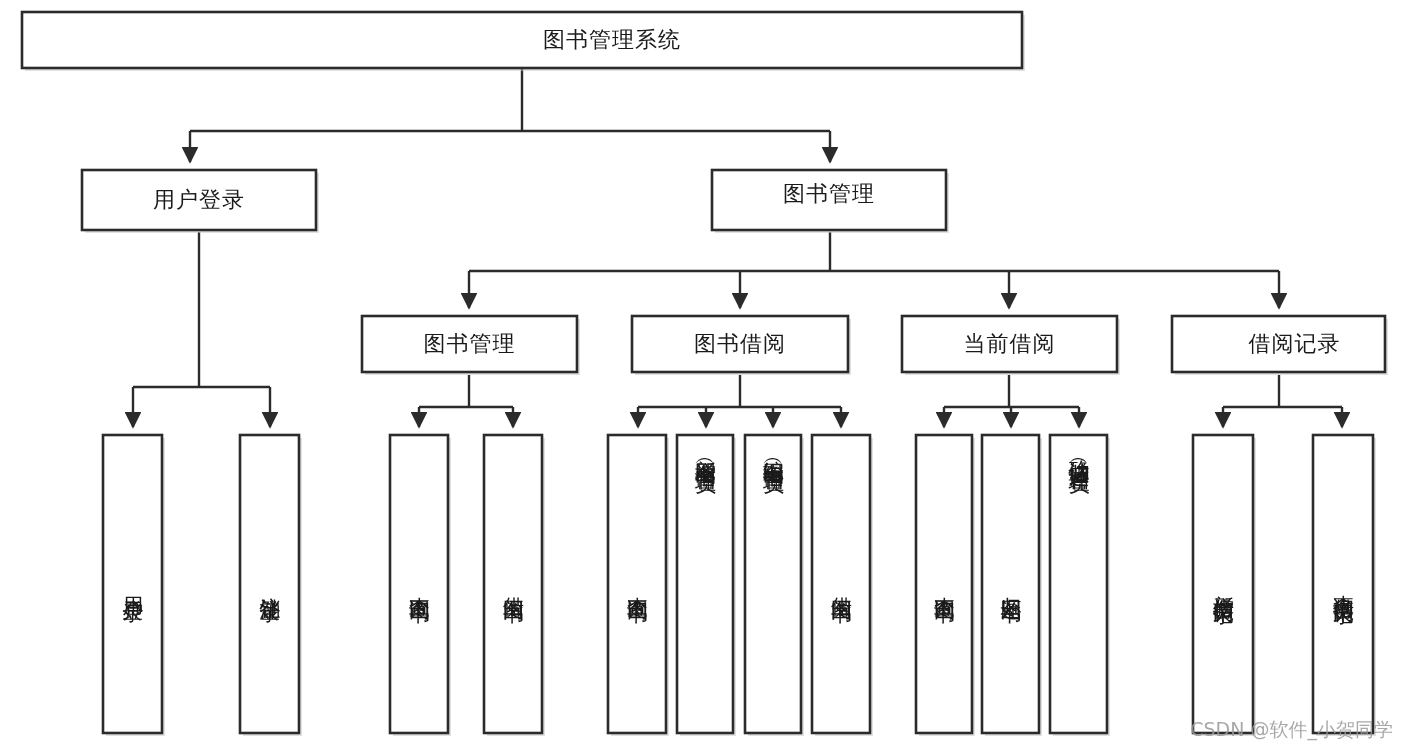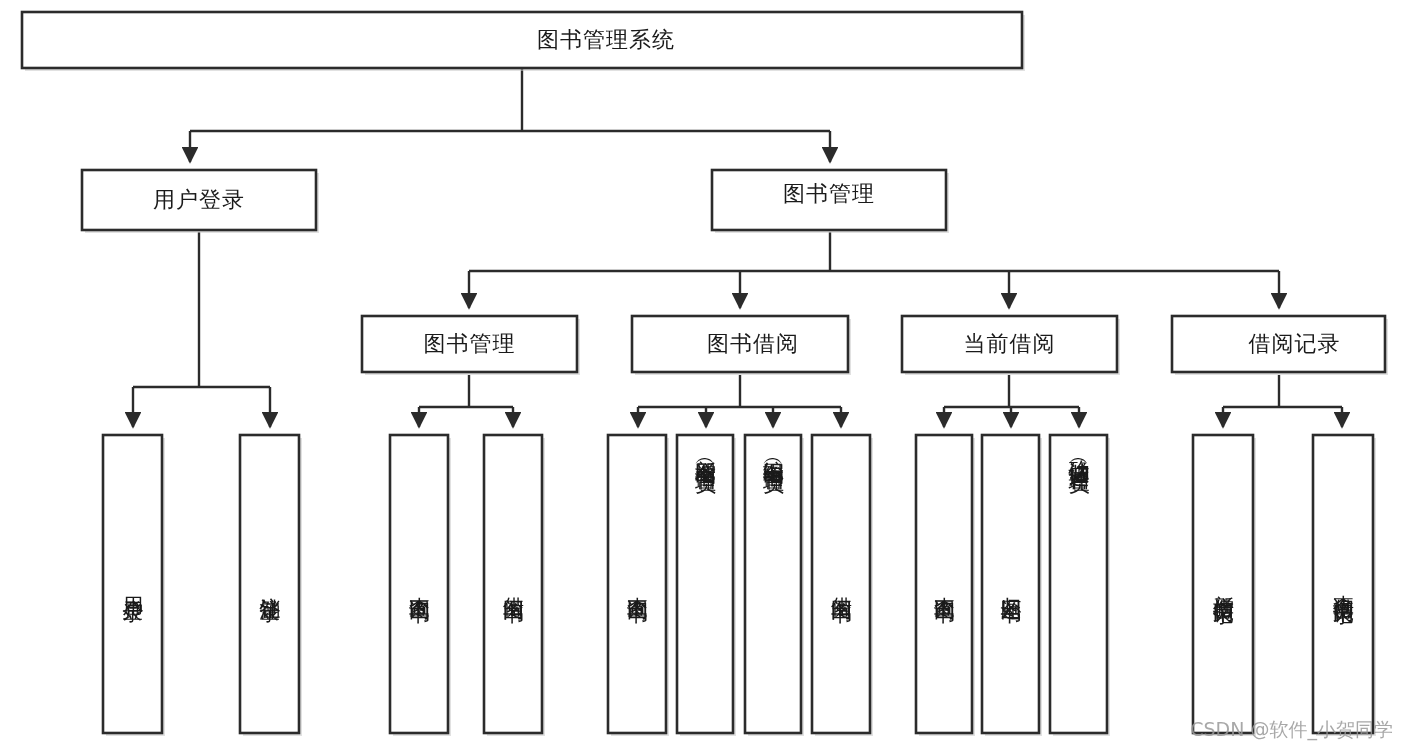--- a/index.html
+++ b/index.html
@@ -208,37 +208,37 @@
     <rect class="node-box-shadow" x="1053" y="438" width="57" height="298"></rect>
     <rect class="node-box" x="1050" y="435" width="57" height="298"></rect>
 
     <rect class="node-box-shadow" x="1196" y="438" width="60" height="298"></rect>
     <rect class="node-box" x="1193" y="435" width="60" height="298"></rect>
 
     <rect class="node-box-shadow" x="1316" y="438" width="60" height="298"></rect>
     <rect class="node-box" x="1313" y="435" width="60" height="298"></rect>
   </svg>
 
-  <div class="horiz-wrap" style="left:16px; top:12px; width:1180px; height:56px;">
+  <div class="horiz-wrap" style="left:22px; top:12px; width:1180px; height:56px;">
     <span class="horiz-text">图书管理系统</span>
   </div>
 
   <div class="horiz-wrap" style="left:82px; top:170px; width:234px; height:60px;">
     <span class="horiz-text">用户登录</span>
   </div>
 
   <div class="horiz-wrap" style="left:712px; top:170px; width:234px; height:48px;justify-content:center;">
     <span class="horiz-text">图书管理</span>
   </div>
 
   <div class="horiz-wrap" style="left:362px; top:316px; width:215px; height:56px;">
     <span class="horiz-text">图书管理</span>
   </div>
 
-  <div class="horiz-wrap" style="left:632px; top:316px; width:216px; height:56px;padding-left:13px;">
+  <div class="horiz-wrap" style="left:632px; top:316px; width:216px; height:56px;">
     <span class="horiz-text">图书借阅</span>
   </div>
 
   <div class="horiz-wrap" style="left:902px; top:316px; width:215px; height:56px;">
     <span class="horiz-text">当前借阅</span>
   </div>
 
   <div class="horiz-wrap" style="left:1172px; top:316px; width:213px; height:56px;padding-left:16px;">
     <span class="horiz-text">借阅记录</span>
   </div>

